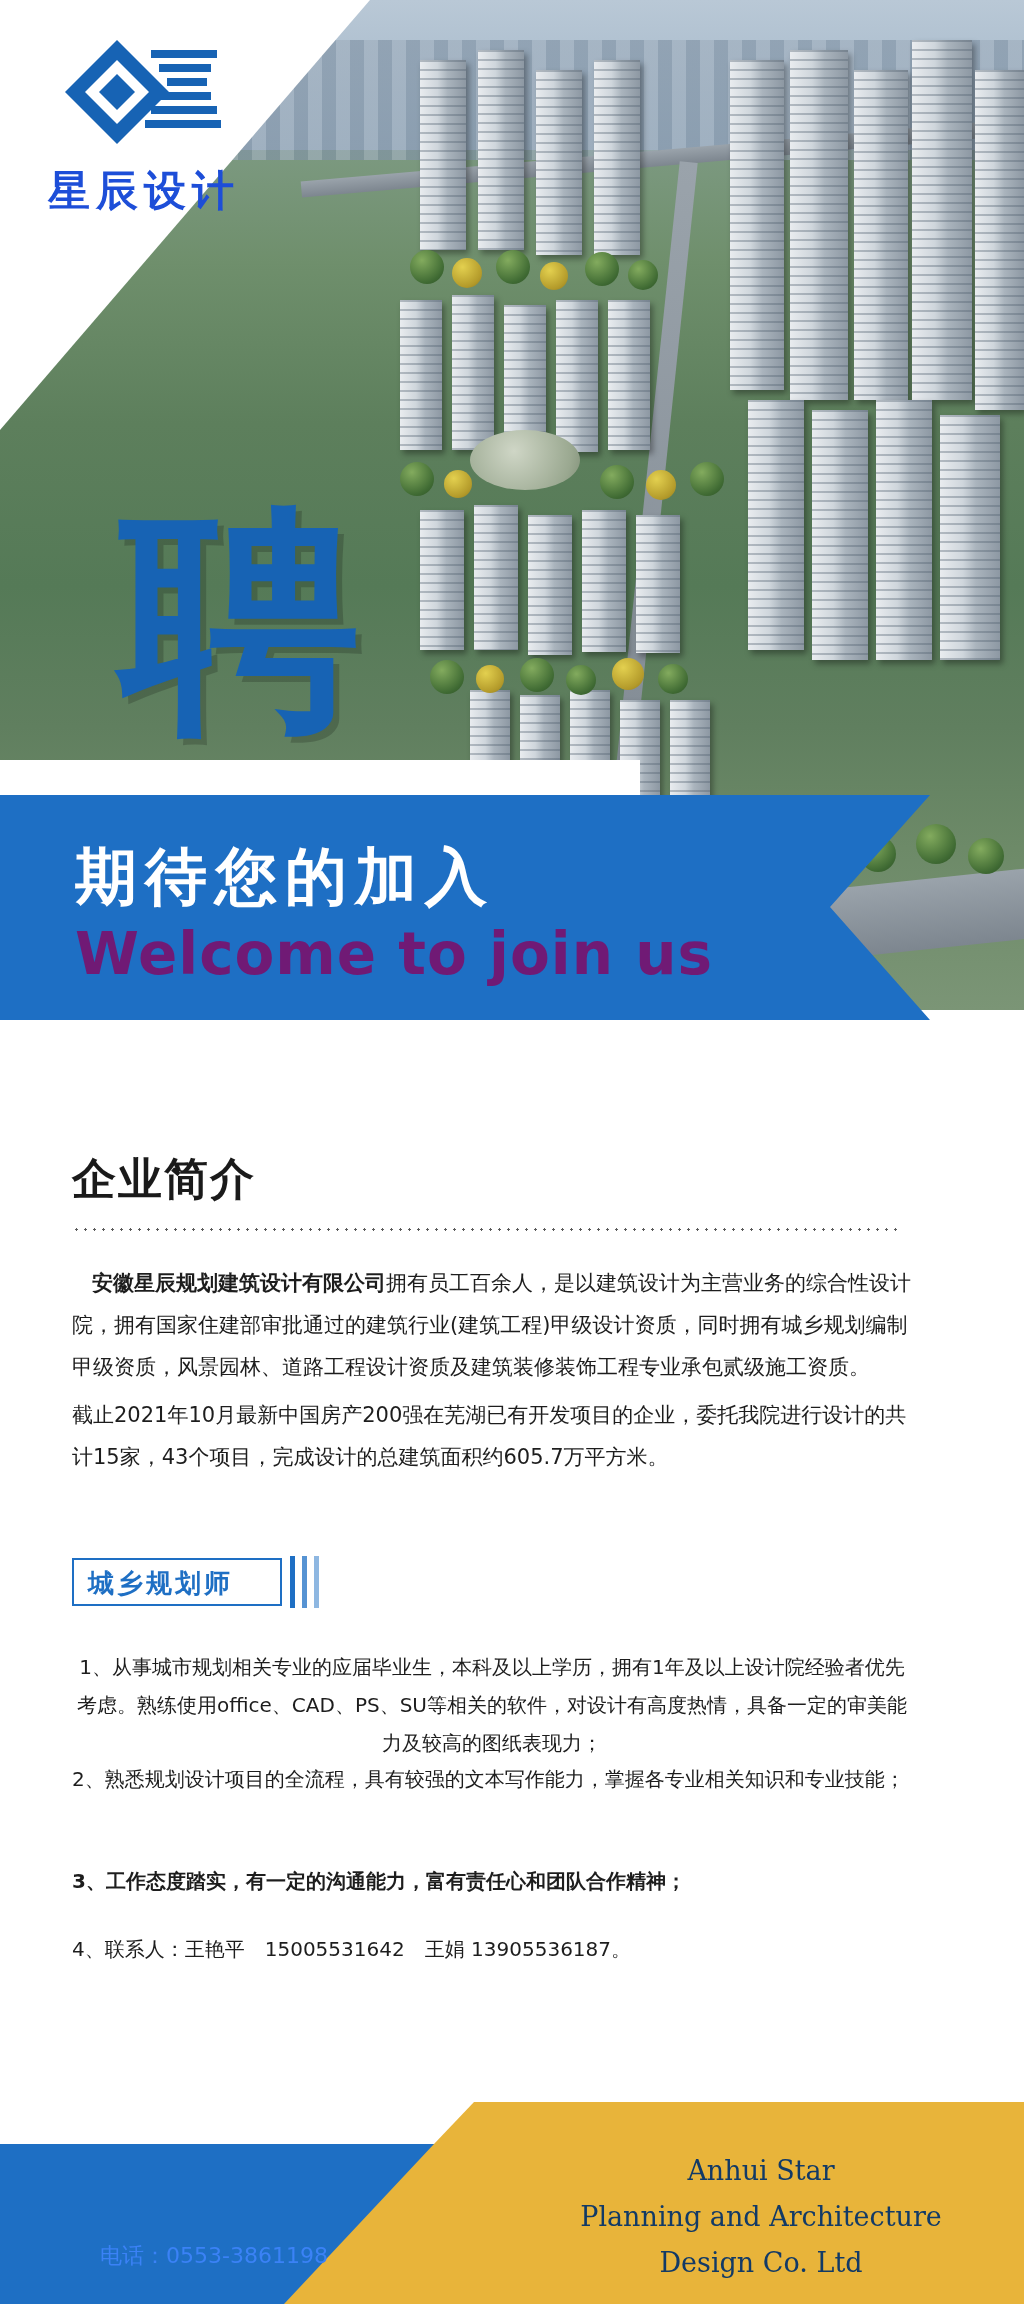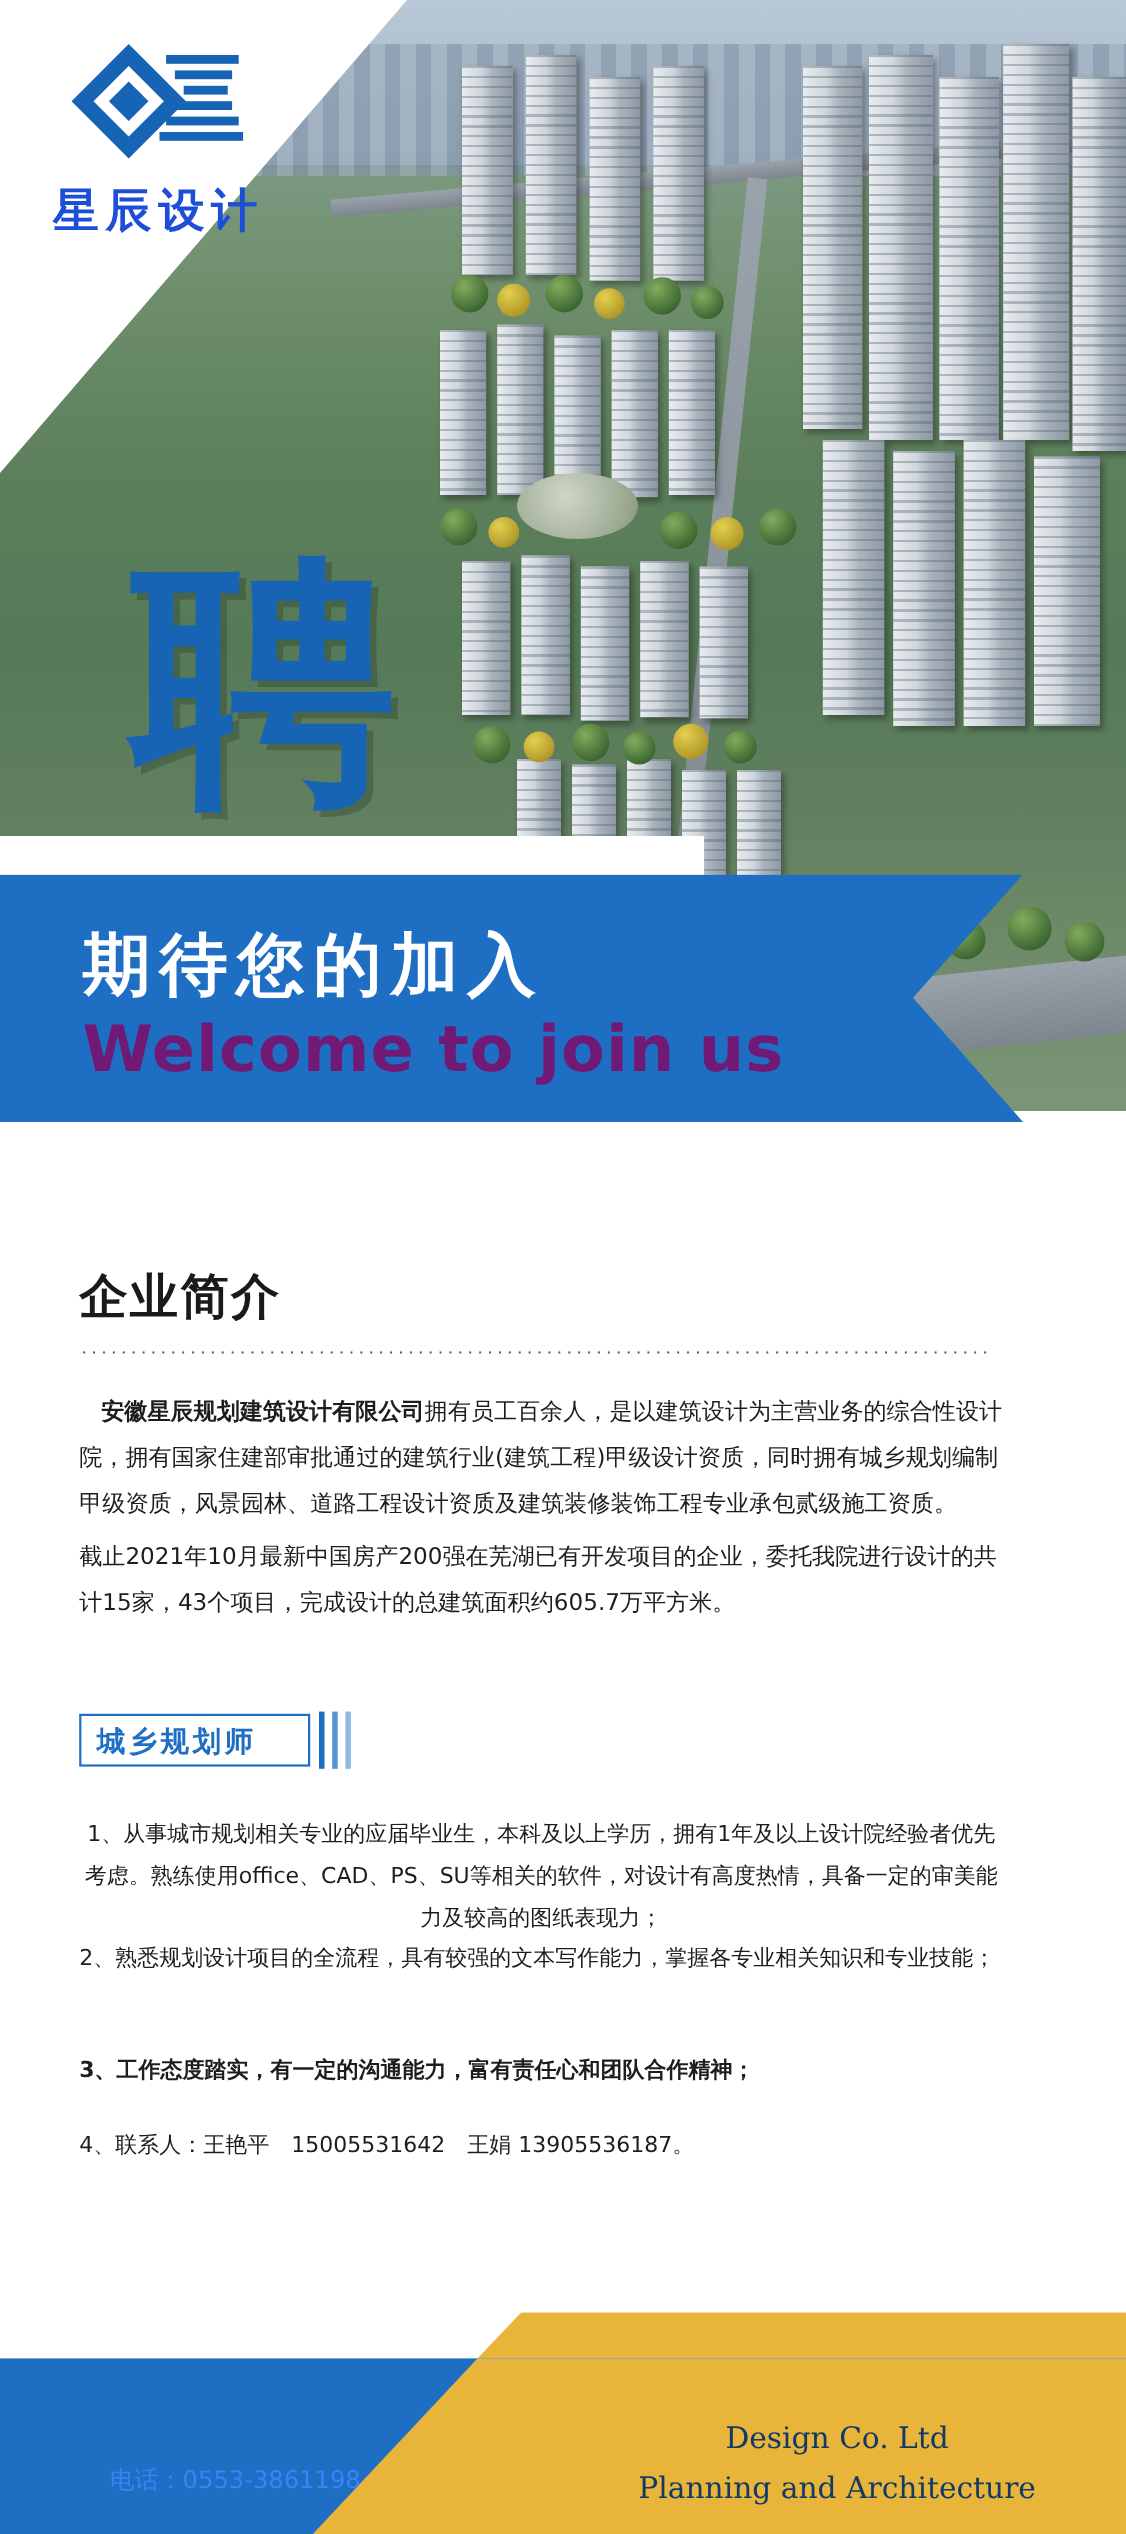--- a/index.html
+++ b/index.html
@@ -402,16 +402,17 @@
 <div class="footer">
   <div class="footer-blue"></div>
   <div class="footer-yellow"></div>
   <div class="footer-yellow-top"></div>
 
   <div class="footer-contact">
     <div>电话：0553-3861198</div>
   </div>
 
   <div class="footer-company">
+    <div>Anhui  Star</div>
+    <div>Planning  and  Architecture</div>
     <div>Design  Co. Ltd</div>
-    <div>Planning  and  Architecture</div>
   </div>
 </div>
 
 </body></html>

